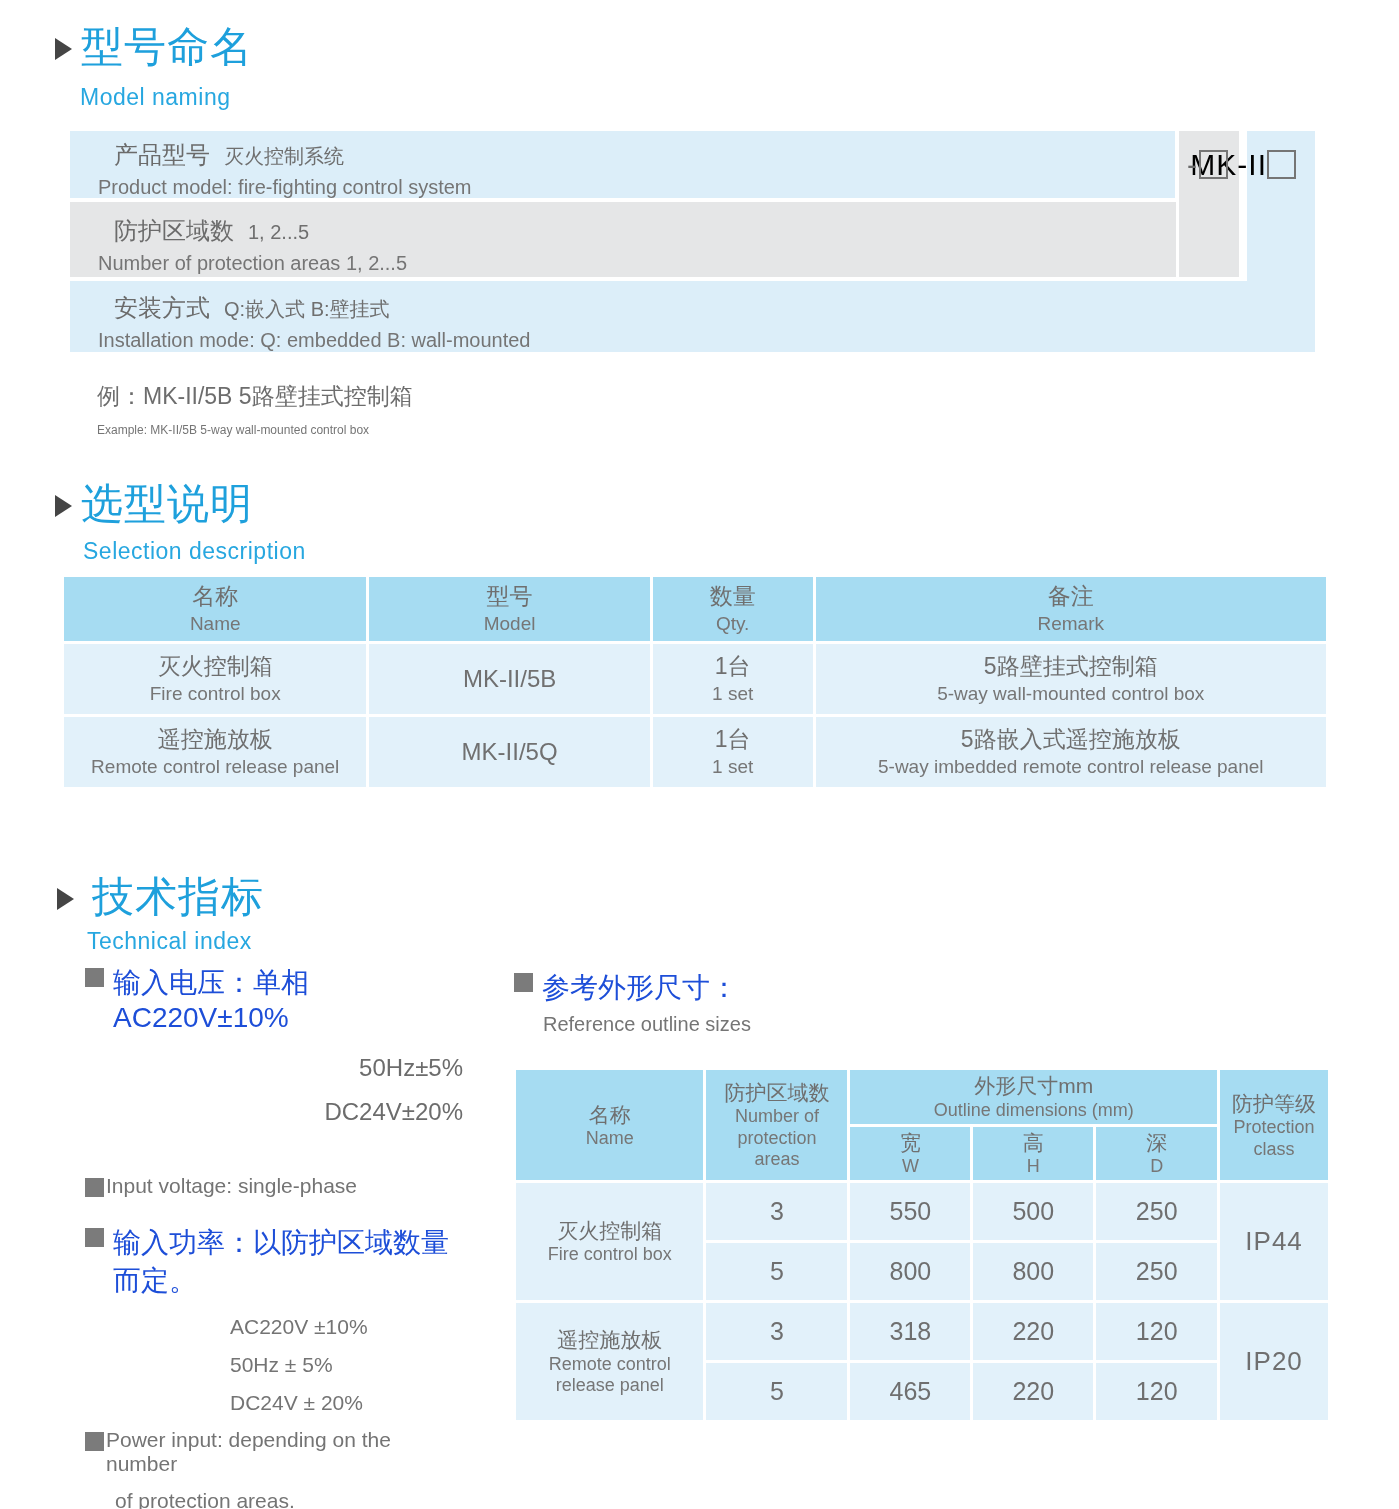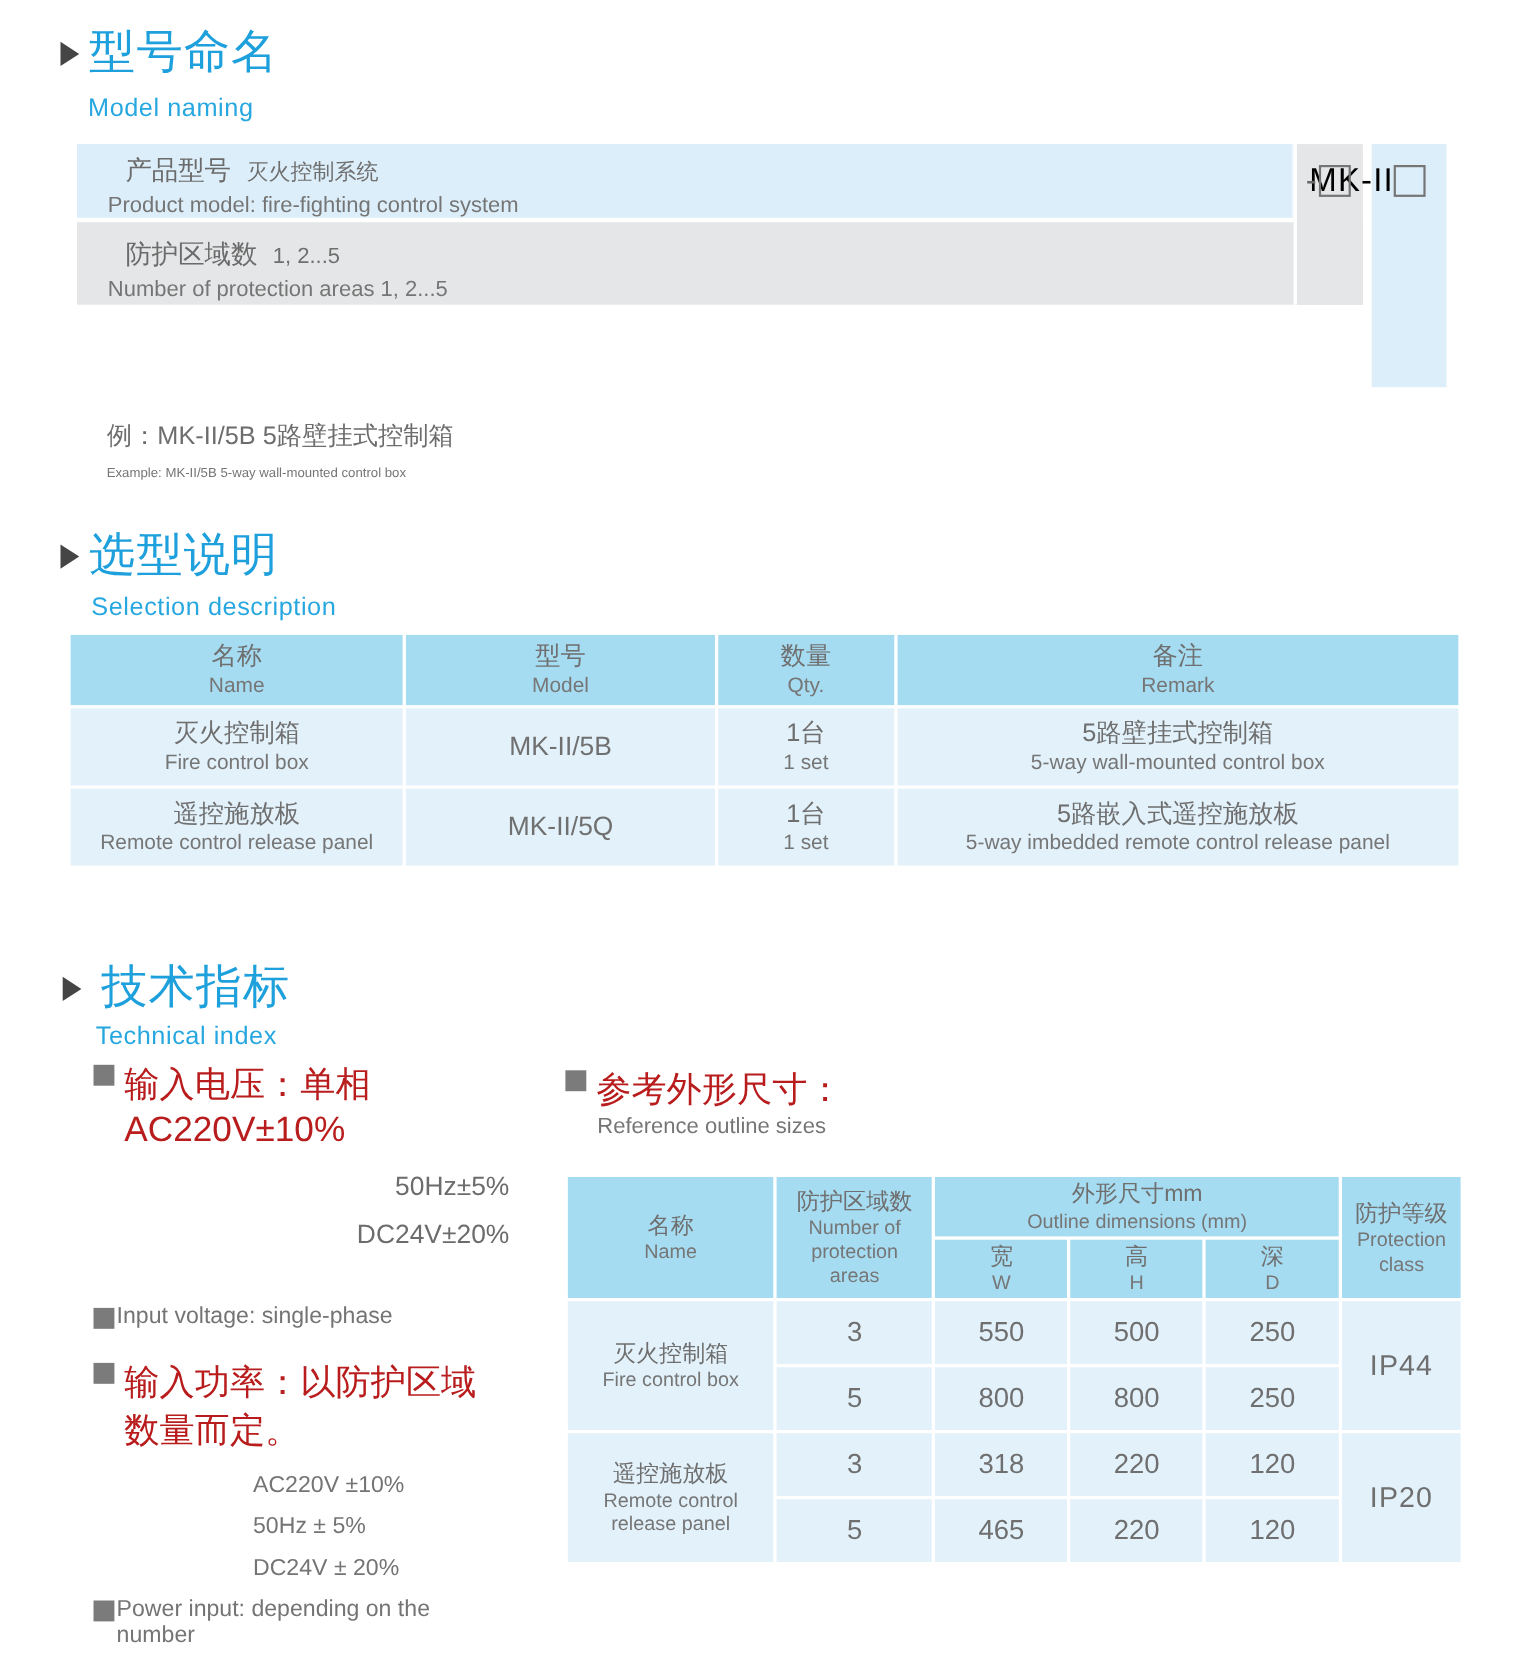--- a/index.html
+++ b/index.html
@@ -55,21 +55,21 @@
   .dim-table .c-zh{font-size:21px;}
   .dim-table .c-en{font-size:18px;line-height:1.2;}
   .dim-num{font-size:25px;color:#6f6f6f;}
   .dim-ip{font-size:26px;color:#6f6f6f;letter-spacing:1px;}
   
   .specs{position:absolute;left:85px;top:964px;width:378px;}
   .spec-line{display:flex;align-items:flex-start;}
   .sq{flex:0 0 auto;width:19px;height:19px;background:#7b7b7b;display:inline-block;
       margin-right:9px;margin-top:4px;}
   .sq-en{margin-right:2px;}
-  .s-zh{font-size:32px;color:#b91c1c;}
+  .s-zh{font-size:28px;color:#1d4ed8;}
   .s-en{font-size:21px;color:#747474;}
   .right-val{text-align:right;font-size:24px;color:#6c6c6c;}
   .outline-head{position:absolute;left:514px;top:969px;display:flex;align-items:flex-start;}
   .outline-sub{position:absolute;left:543px;top:1013px;font-size:20px;color:#757575;}
 </style>
 </head>
 <body>
 
 <div class="canvas">
 
@@ -80,20 +80,24 @@
   <div class="sec-sub" style="left:80px;top:84px;">Model naming</div>
 
   <div class="diagram">
     <div class="d-row d-blue d-row1">
       <div><span class="d-zh">产品型号</span><span class="d-note">灭火控制系统</span></div>
       <div class="d-en">Product model: fire-fighting control system</div>
     </div>
     <div class="d-row d-gray d-row2">
       <div><span class="d-zh">防护区域数</span><span class="d-note">1, 2...5</span></div>
       <div class="d-en">Number of protection areas  1, 2...5</div>
+    </div>
+    <div class="d-row d-blue d-row3">
+      <div><span class="d-zh">安装方式</span><span class="d-note">Q:嵌入式  B:壁挂式</span></div>
+      <div class="d-en">Installation mode: Q: embedded B: wall-mounted</div>
     </div>
     <div class="d-colgray"></div>
     <div class="d-colblue"></div>
     <div class="model-code">MK-II</div>
     <div class="code-slot slot-dash">
       <span>-</span>
       <span class="code-box"></span>
     </div>
     <div class="code-slot slot-install">
       <span class="code-box"></span>

